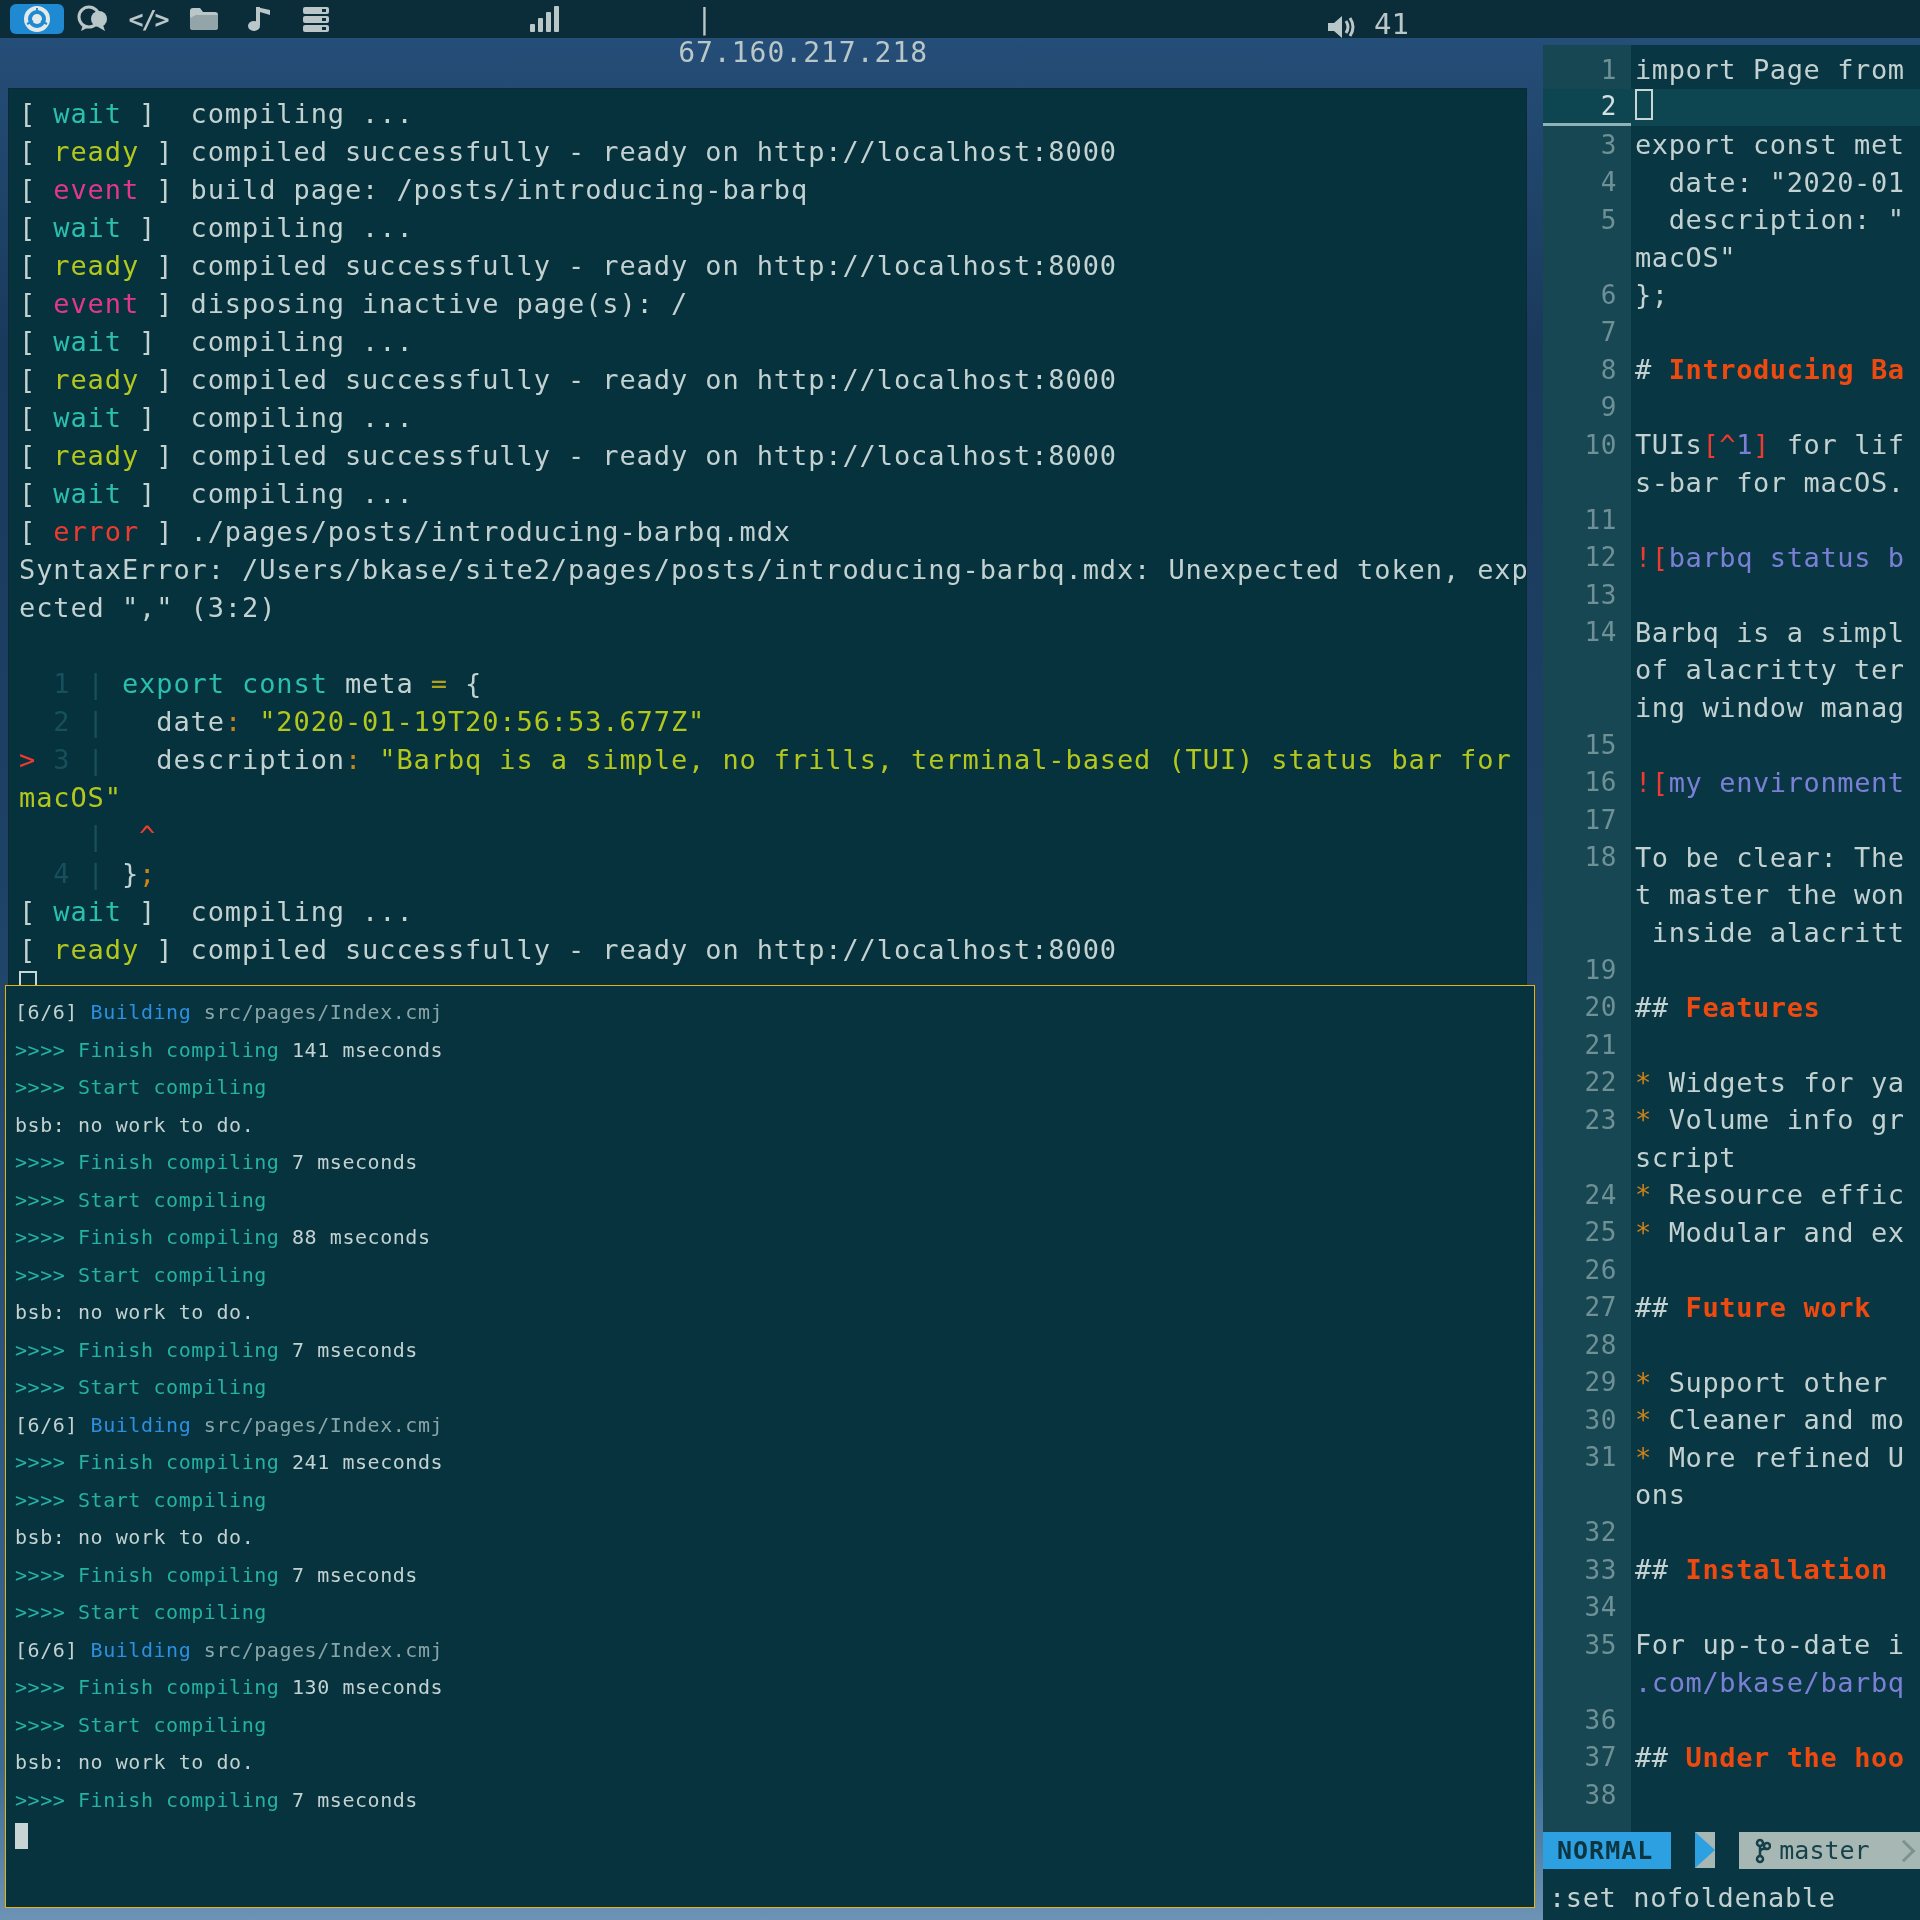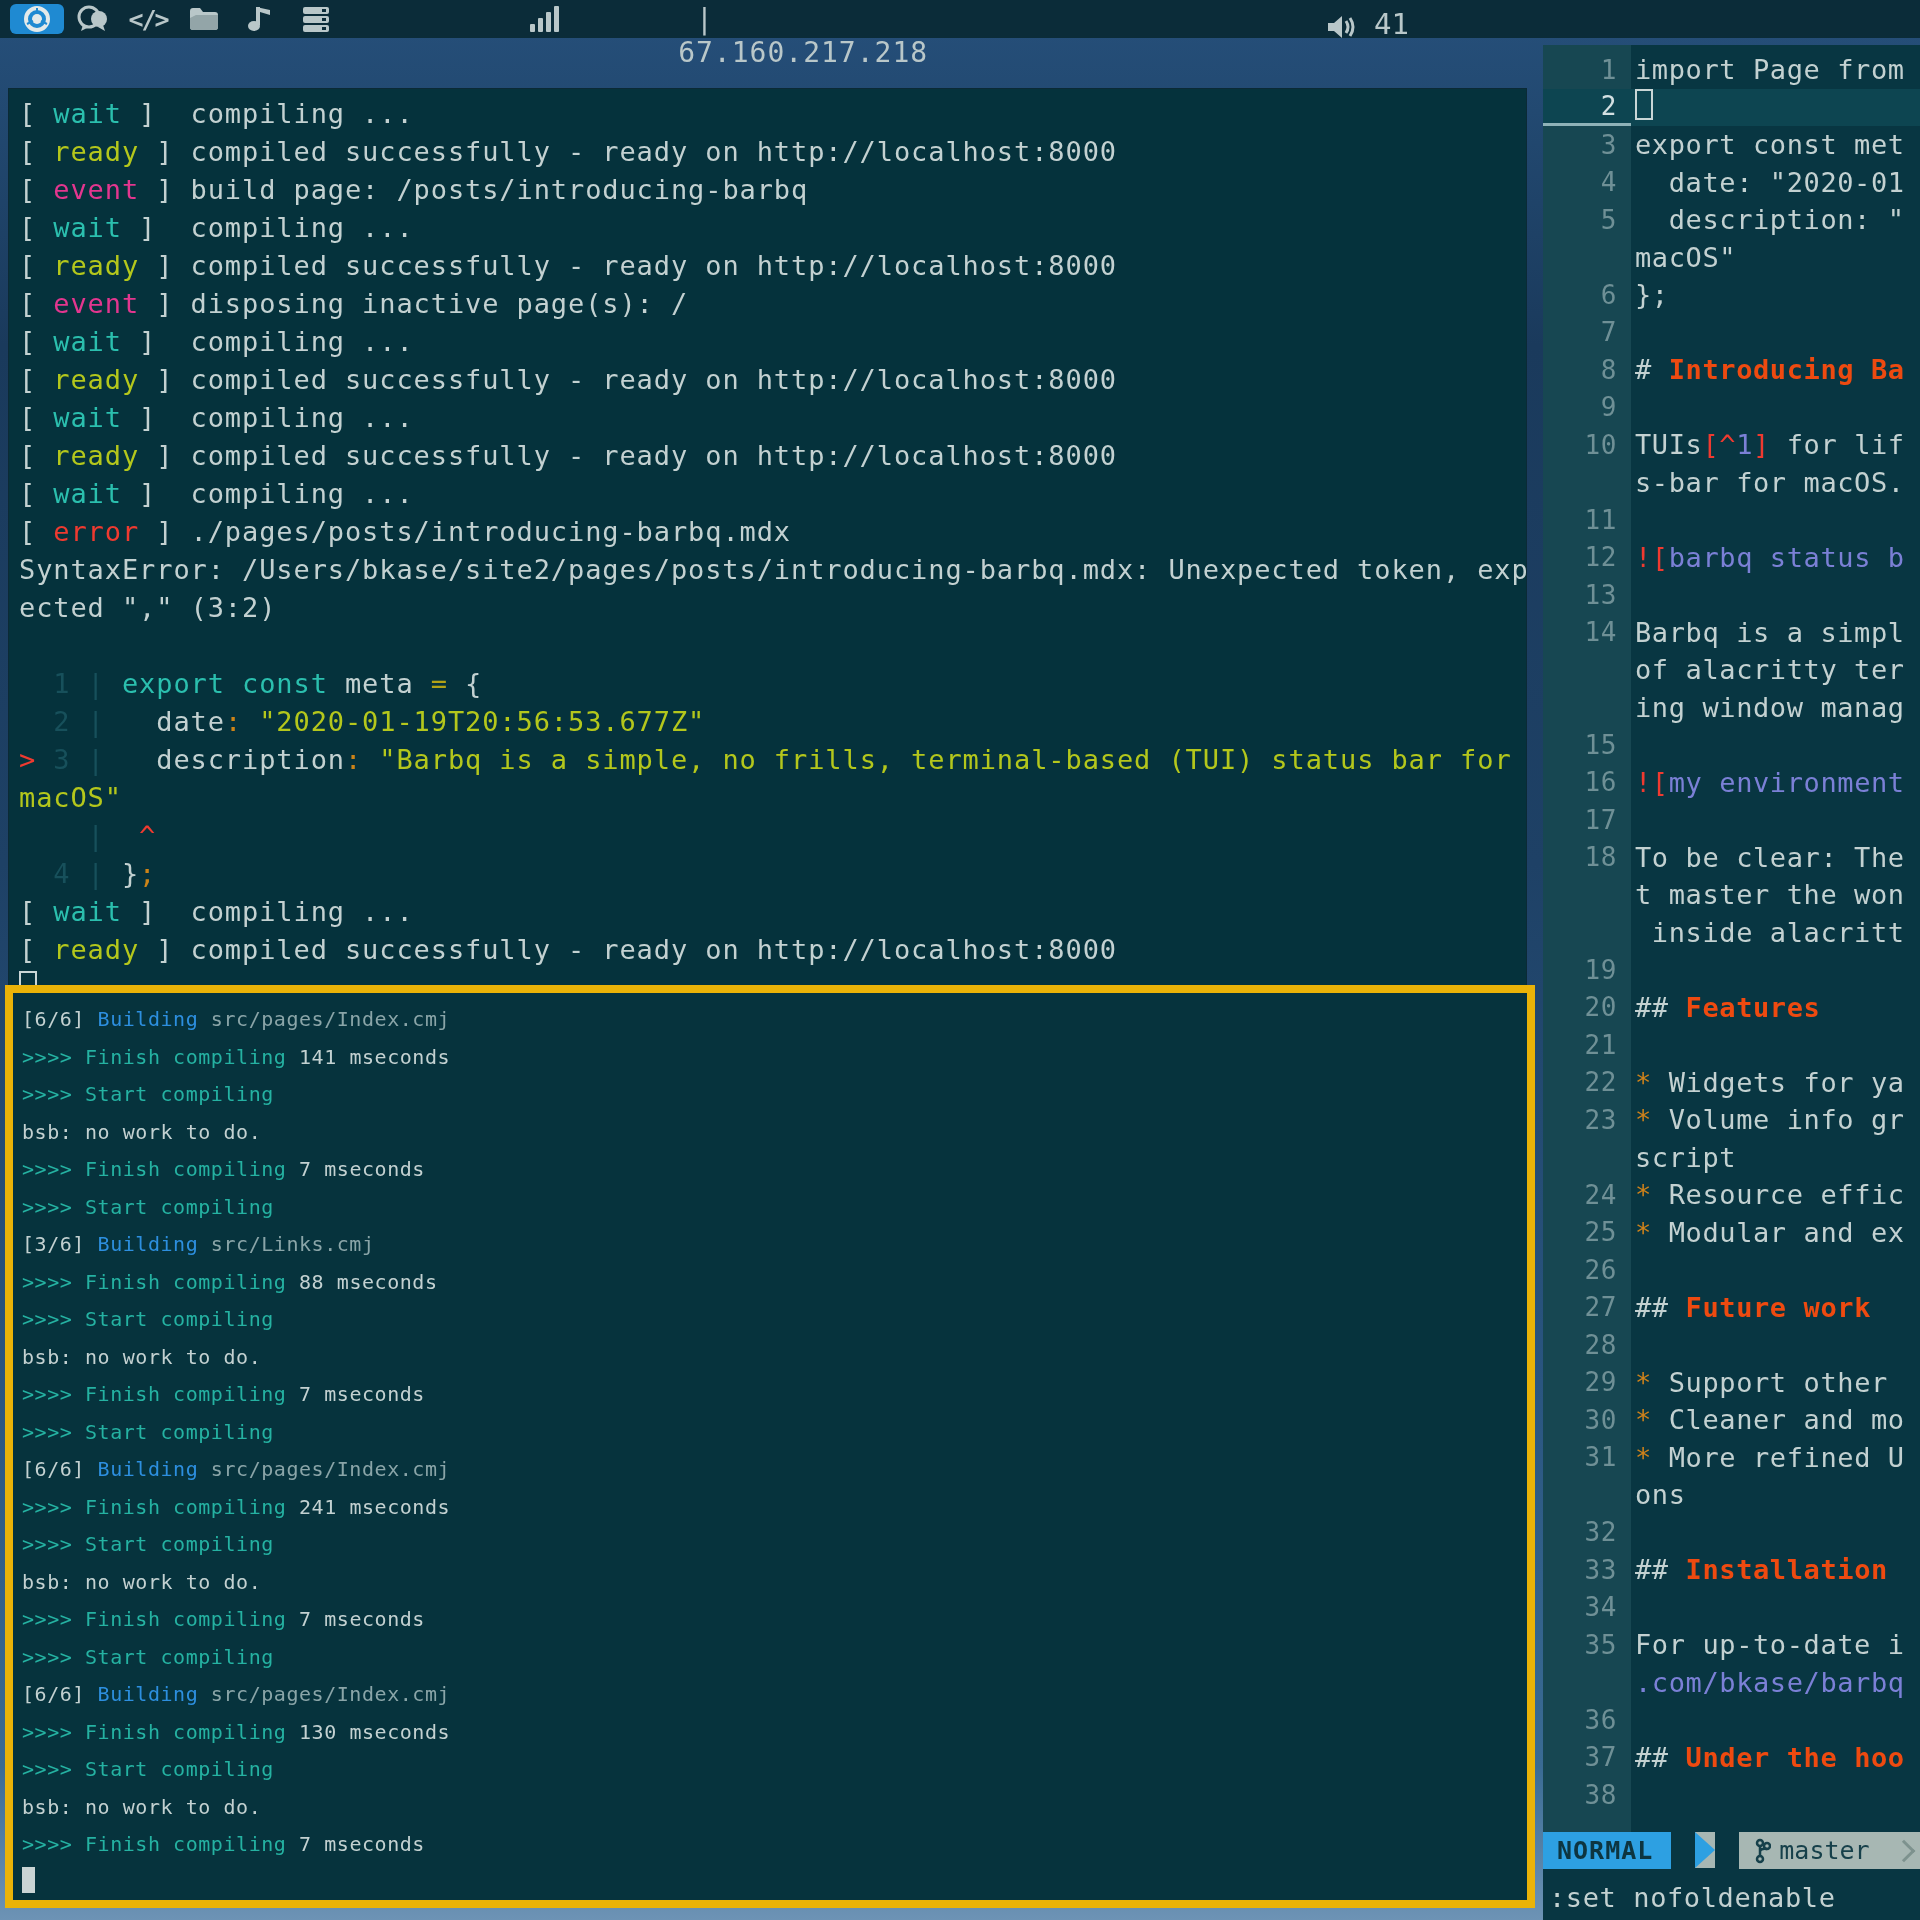--- a/index.html
+++ b/index.html
@@ -16,21 +16,21 @@
   .sigbars{display:flex;align-items:flex-end;gap:3px;height:26px;}
   .sigbars i{display:block;width:5px;background:#b9c7c9;border-radius:1px;}
   .tb-iptext{font-size:28px;letter-spacing:1px;white-space:pre;}
   .tb-vol{position:absolute;left:1326px;top:0;height:22px;display:flex;align-items:flex-end;gap:14px;margin-top:19px;}
   .tb-voltext{font-size:29px;}
   
   .term1{position:absolute;left:8px;top:45px;width:1519px;height:933px;background:#05323c;
     border:1px solid #0b2a36;box-sizing:border-box;padding:6px 0 0 10px;overflow:hidden;margin-top:43px;}
   .term1 .trow{height:38px;line-height:38px;font-size:27px;letter-spacing:0.9px;white-space:pre;}
   .term2{position:absolute;left:5px;top:985px;width:1530px;height:923px;box-sizing:border-box;
-    background:#06333d;border:8px solid #eab308;padding:8px 4px 0 9px;overflow:hidden;}
+    background:#06333d;border:1px solid #eab308;padding:8px 4px 0 9px;overflow:hidden;}
   .term2 .trow{height:37.5px;line-height:37.5px;font-size:20px;letter-spacing:0.55px;white-space:pre;}
   
   .editor{position:absolute;left:1543px;top:45px;width:377px;height:1875px;background:#083642;overflow:hidden;}
   .gutterbg{position:absolute;left:0;top:0;width:88px;height:1787px;background:#174752;}
   .erows{position:absolute;left:0;top:6px;width:377px;}
   .erow{display:flex;height:37.5px;align-items:center;white-space:pre;font-size:27px;letter-spacing:0.6px;position:relative;}
   .erow.cursorline{background:#0d4551;}
   .enum{width:74px;padding-right:14px;text-align:right;color:#6f9096;font-size:26px;flex:none;box-sizing:content-box;}
   .erow.cursorline .enum{color:#d3e0e2;border-bottom:3px solid #8fb2b8;height:34.5px;line-height:34.5px;}
   .etext{padding-left:4px;white-space:pre;}
@@ -162,21 +162,20 @@
     <div class="trow"><span class="cursor-hollow"></span></div>
   </div>
 
 <div class="term2" id="term2">
     <div class="trow"><span class="c-fg">[6/6] </span><span class="c-blue">Building</span><span class="c-dim"> src/pages/Index.cmj</span></div>
     <div class="trow"><span class="c-teal">&gt;&gt;&gt;&gt; Finish compiling </span><span class="c-fg">141 mseconds</span></div>
     <div class="trow"><span class="c-teal">&gt;&gt;&gt;&gt; Start compiling</span></div>
     <div class="trow"><span class="c-fg">bsb: no work to do.</span></div>
     <div class="trow"><span class="c-teal">&gt;&gt;&gt;&gt; Finish compiling </span><span class="c-fg">7 mseconds</span></div>
     <div class="trow"><span class="c-teal">&gt;&gt;&gt;&gt; Start compiling</span></div>
-    <div class="trow"><span class="c-fg">[3/6] </span><span class="c-blue">Building</span><span class="c-dim"> src/Links.cmj</span></div>
     <div class="trow"><span class="c-teal">&gt;&gt;&gt;&gt; Finish compiling </span><span class="c-fg">88 mseconds</span></div>
     <div class="trow"><span class="c-teal">&gt;&gt;&gt;&gt; Start compiling</span></div>
     <div class="trow"><span class="c-fg">bsb: no work to do.</span></div>
     <div class="trow"><span class="c-teal">&gt;&gt;&gt;&gt; Finish compiling </span><span class="c-fg">7 mseconds</span></div>
     <div class="trow"><span class="c-teal">&gt;&gt;&gt;&gt; Start compiling</span></div>
     <div class="trow"><span class="c-fg">[6/6] </span><span class="c-blue">Building</span><span class="c-dim"> src/pages/Index.cmj</span></div>
     <div class="trow"><span class="c-teal">&gt;&gt;&gt;&gt; Finish compiling </span><span class="c-fg">241 mseconds</span></div>
     <div class="trow"><span class="c-teal">&gt;&gt;&gt;&gt; Start compiling</span></div>
     <div class="trow"><span class="c-fg">bsb: no work to do.</span></div>
     <div class="trow"><span class="c-teal">&gt;&gt;&gt;&gt; Finish compiling </span><span class="c-fg">7 mseconds</span></div>

